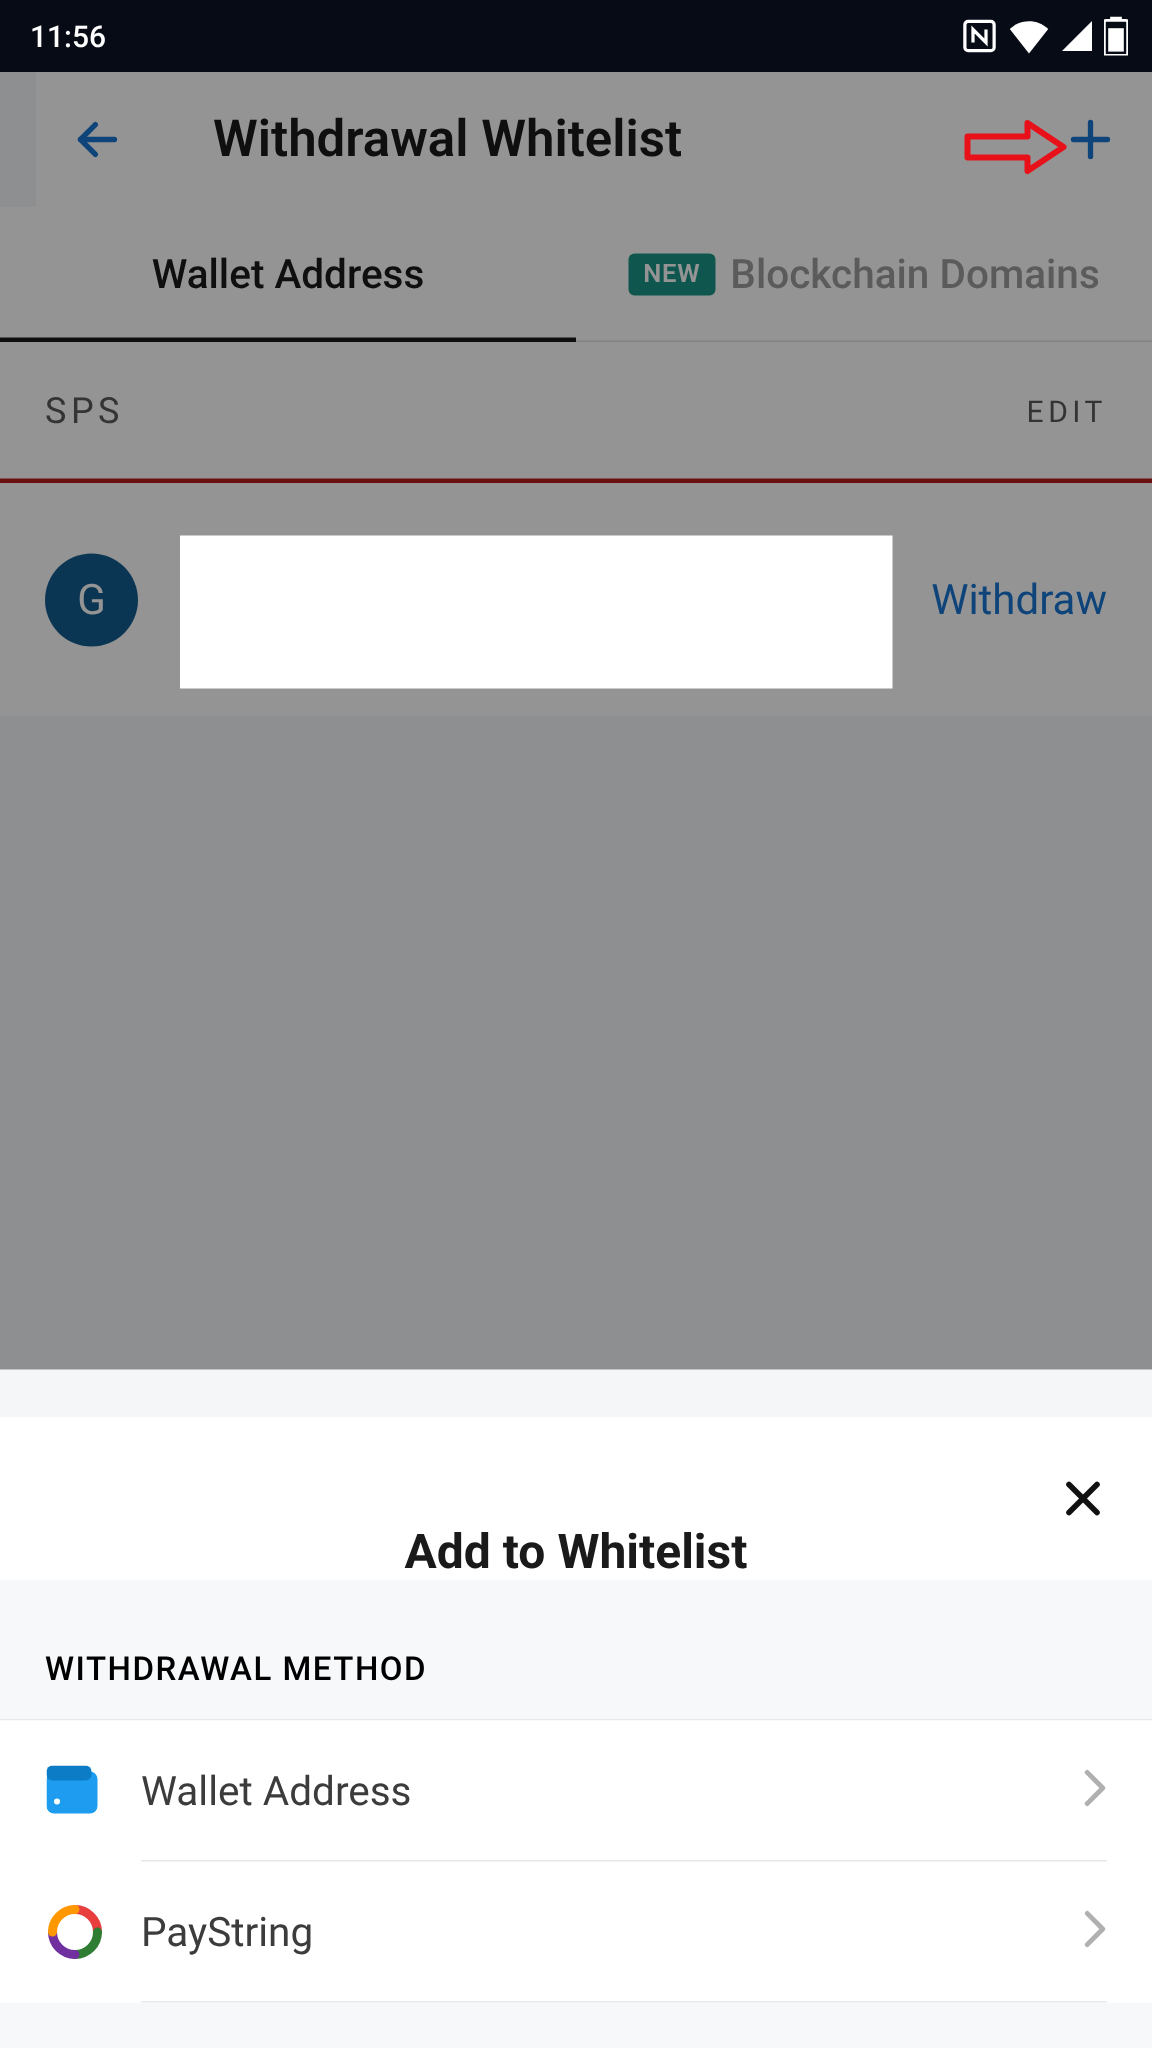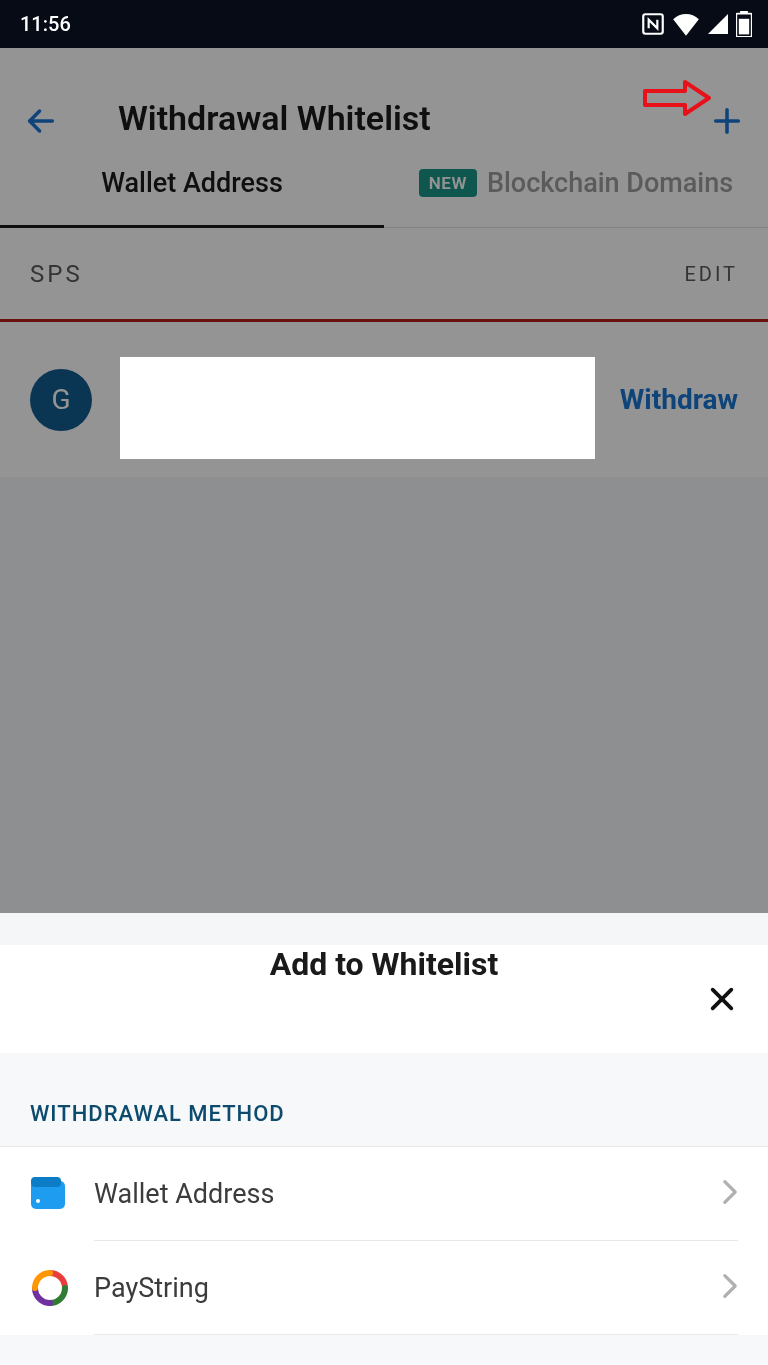--- a/index.html
+++ b/index.html
@@ -8,50 +8,50 @@
   
   .status-bar { height: 48px; background: #060b15; color: #fff; display: flex; align-items: center; justify-content: space-between; padding: 0 16px 0 20px; font-size: 20px; font-weight: 500; }
   .status-left { }
   .status-right { display: flex; align-items: center; gap: 6px; }
   .status-right svg { display: block; }
   
   
   .bg-page { position: absolute; top: 48px; left: 0; right: 0; bottom: 0; background: #f5f6f8; }
   .dim-overlay { position: absolute; top: 48px; left: 0; right: 0; height: 865px; background: rgba(0,0,0,0.42); z-index: 5; }
   
-  .app-header { height: 90px; background: #fff; display: flex; align-items: flex-end; padding: 0 24px; }
+  .app-header { height: 90px; background: #fff; display: flex; align-items: center; padding: 0 24px; margin-left: 24px; }
   .back-btn { color: #1976d2; display: flex; align-items: center; }
   .app-title { font-size: 34px; font-weight: 600; color: #1a1a1a; margin-left: 60px; }
   .add-btn { margin-left: auto; color: #1976d2; display: flex; align-items: center; }
   
   .arrow-annotation { position: absolute; top: 78px; right: 55px; z-index: 10; }
   
   .tabs { height: 90px; background: #fff; display: flex; border-bottom: 1px solid #e0e0e0; }
   .tab { flex: 1; display: flex; align-items: center; justify-content: center; font-size: 27px; font-weight: 500; color: #9e9e9e; position: relative; gap: 10px; }
   .tab.active { color: #1a1a1a; }
   .tab.active::after { content: ""; position: absolute; bottom: -1px; left: 0; right: 0; height: 3px; background: #1a1a1a; }
   .new-badge { background: #1a9687; color: #fff; font-size: 17px; font-weight: 600; padding: 4px 10px; border-radius: 4px; letter-spacing: 0.5px; }
   
   .section-header { height: 94px; background: #fff; display: flex; align-items: center; justify-content: space-between; padding: 0 30px; border-bottom: 3px solid #b91c1c; margin-top: 0; }
   .section-label { font-size: 24px; color: #5a5a5a; letter-spacing: 3px; }
   .edit-btn { font-size: 20px; color: #5a5a5a; letter-spacing: 3px; }
   
   .wl-row { height: 155px; background: #fff; display: flex; align-items: center; padding: 0 30px; }
   .avatar { width: 62px; height: 62px; border-radius: 50%; background: #145e90; color: #fff; display: flex; align-items: center; justify-content: center; font-size: 28px; font-weight: 400; }
   .white-block { position: absolute; top: 357px; left: 120px; width: 475px; height: 102px; background: #fff; z-index: 8; }
-  .withdraw-link { margin-left: auto; color: #1976d2; font-size: 28px; font-weight: 700; }
+  .withdraw-link { margin-left: auto; color: #1976d2; font-size: 28px; font-weight: 400; }
   
   
   .sheet { position: absolute; left: 0; right: 0; bottom: 0; background: #fff; z-index: 20; }
-  .sheet-header { height: 108px; display: flex; align-items: flex-start; justify-content: center; position: relative; background: #fff; }
+  .sheet-header { height: 108px; display: flex; align-items: flex-end; justify-content: center; position: relative; background: #fff; }
   .sheet-title { font-size: 32px; font-weight: 700; color: #1a1a1a; }
   .sheet-close { position: absolute; right: 30px; top: 50%; transform: translateY(-50%); display: flex; }
   
   .sheet-body { background: #f6f8fa; padding-bottom: 30px; }
-  .method-label { font-size: 22px; color: #0c4a6e; letter-spacing: 1px; font-weight: 500; padding: 48px 30px 20px 30px; }
+  .method-label { font-size: 22px; color: #000000; letter-spacing: 1px; font-weight: 500; padding: 48px 30px 20px 30px; }
   .method-list { border-top: 1px solid #e8e8e8; background: #fff; }
   .method-row { height: 94px; display: flex; align-items: center; padding: 0 30px 0 30px; background: #fff; }
   .method-row-inner { flex: 1; display: flex; align-items: center; height: 100%; border-bottom: 1px solid #e8e8e8; margin-left: 24px; }
   .method-icon { width: 40px; height: 40px; display: flex; align-items: center; justify-content: center; }
   .method-name { font-size: 27px; color: #3c3c3c; font-weight: 400; }
   .chevron { margin-left: auto; color: #b0b0b0; }
 </style>
 </head>
 <body>
 

